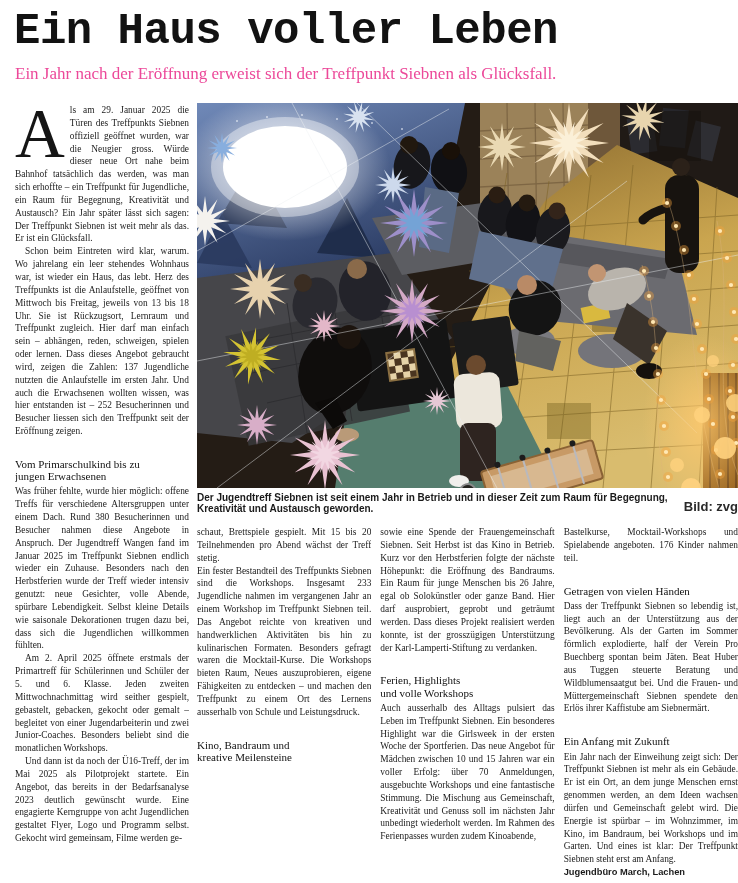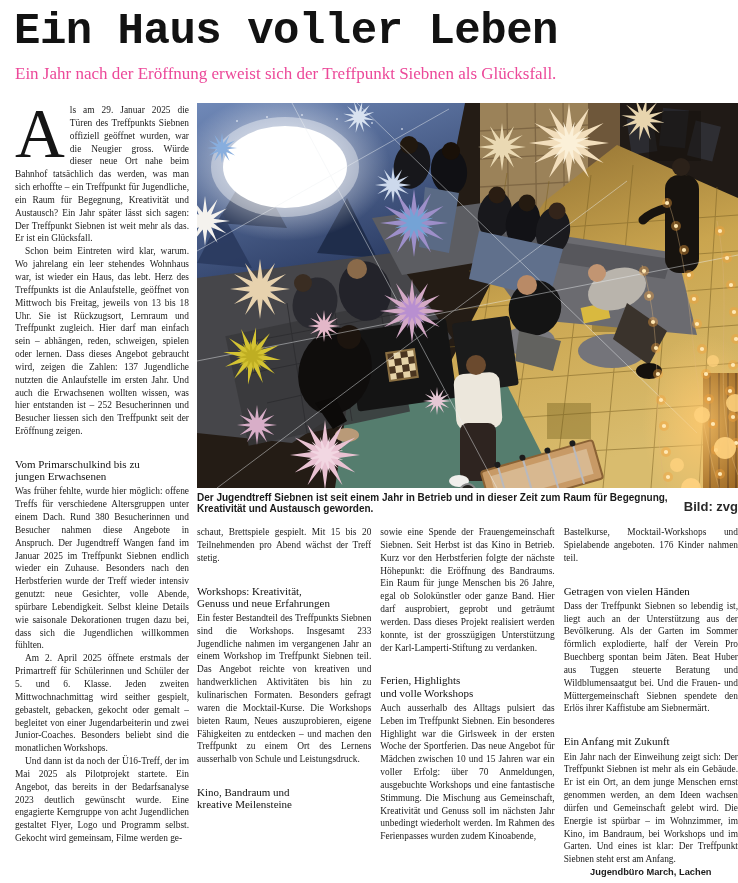--- a/index.html
+++ b/index.html
@@ -24,21 +24,21 @@
   #photo svg{display:block;}
   #captionrow{position:absolute;left:197px;top:492px;width:541px;
               font-family:"Liberation Sans", sans-serif;font-weight:700;
               font-size:10px;color:#1a1a1a;display:flex;justify-content:space-between;
               align-items:flex-end;}
   #captionrow .credit{font-size:13px;color:#2a2a2a;white-space:nowrap;padding-left:8px;}
   #botcols{position:absolute;left:197px;top:526px;width:541px;height:357px;
            display:flex;gap:9px;}
   #botcols .bcol{flex:1;height:357px;overflow:hidden;}
   .byline{font-family:"Liberation Sans", sans-serif;font-weight:700;font-size:9.3px;
-          text-align:center;margin-top:1px;}
+          text-align:left;margin-top:1px;}
 </style>
 </head>
 <body>
 
 <h1 class="title">Ein Haus voller Leben</h1>
 <p class="subtitle">Ein Jahr nach der Eröffnung erweist sich der Treffpunkt Siebnen als Glücksfall.</p>
 
 <div id="col1" class="bodycol">
   <p><span class="dropcap">A</span><span>ls am 29. Januar 2025 die Türen des Treffpunkts Siebnen offiziell geöffnet wurden, war die Neugier gross. Würde dieser neue Ort nahe beim Bahnhof tatsächlich das werden, was man sich erhoffte – ein Treffpunkt für Jugendliche, ein Raum für Begegnung, Kreativität und Austausch? Ein Jahr später lässt sich sagen: Der Treffpunkt Siebnen ist weit mehr als das. Er ist ein Glücksfall.</span></p>
   <p class="ind">Schon beim Eintreten wird klar, warum. Wo jahrelang ein leer stehendes Wohnhaus war, ist wieder ein Haus, das lebt. Herz des Treffpunkts ist die Anlaufstelle, geöffnet von Mittwoch bis Freitag, jeweils von 13 bis 18 Uhr. Sie ist Rückzugsort, Lernraum und Treffpunkt zugleich. Hier darf man einfach sein – abhängen, reden, schweigen, spielen oder lernen. Dass dieses Angebot gebraucht wird, zeigen die Zahlen: 137 Jugendliche nutzten die Anlaufstelle im ersten Jahr. Und auch die Erwachsenen wollten wissen, was hier entstanden ist – 252 Besucherinnen und Besucher liessen sich den Treffpunkt seit der Eröffnung zeigen.</p>
@@ -338,22 +338,20 @@
 </figure>
 
 <div id="captionrow">
   <span>Der Jugendtreff Siebnen ist seit einem Jahr in Betrieb und in dieser Zeit zum Raum für Begegnung, Kreativität und Austausch geworden.</span>
   <span class="credit">Bild: zvg</span>
 </div>
 
 <div id="botcols">
   <div class="bcol bodycol">
     <p>schaut, Brettspiele gespielt. Mit 15 bis 20 Teilnehmenden pro Abend wächst der Treff stetig.</p>
-    <h3 class="subhead">Workshops: Kreativität,
-Genuss und neue Erfahrungen</h3>
     <p>Ein fester Bestandteil des Treffpunkts Siebnen sind die Workshops. Insgesamt 233 Jugendliche nahmen im vergangenen Jahr an einem Workshop im Treffpunkt Siebnen teil. Das Angebot reichte von kreativen und handwerklichen Aktivitäten bis hin zu kulinarischen Formaten. Besonders gefragt waren die Mocktail-Kurse. Die Workshops bieten Raum, Neues auszuprobieren, eigene Fähigkeiten zu entdecken – und machen den Treffpunkt zu einem Ort des Lernens ausserhalb von Schule und Leistungsdruck.</p>
     <h3 class="subhead">Kino, Bandraum und
 kreative Meilensteine</h3>
   </div>
   <div class="bcol bodycol">
     <p>sowie eine Spende der Frauengemeinschaft Siebnen. Seit Herbst ist das Kino in Betrieb. Kurz vor den Herbstferien folgte der nächste Höhepunkt: die Eröffnung des Bandraums. Ein Raum für junge Menschen bis 26 Jahre, egal ob Solokünstler oder ganze Band. Hier darf ausprobiert, geprobt und geträumt werden. Dass dieses Projekt realisiert werden konnte, ist der grosszügigen Unterstützung der Karl-Lamperti-Stiftung zu verdanken.</p>
     <h3 class="subhead">Ferien, Highlights
 und volle Workshops</h3>
     <p>Auch ausserhalb des Alltags pulsiert das Leben im Treffpunkt Siebnen. Ein besonderes Highlight war die Girlsweek in der ersten Woche der Sportferien. Das neue Angebot für Mädchen zwischen 10 und 15 Jahren war ein voller Erfolg: über 70 Anmeldungen, ausgebuchte Workshops und eine fantastische Stimmung. Die Mischung aus Gemeinschaft, Kreativität und Genuss soll im nächsten Jahr unbedingt wiederholt werden. Im Rahmen des Ferienpasses wurden zudem Kinoabende,</p>
   </div>

